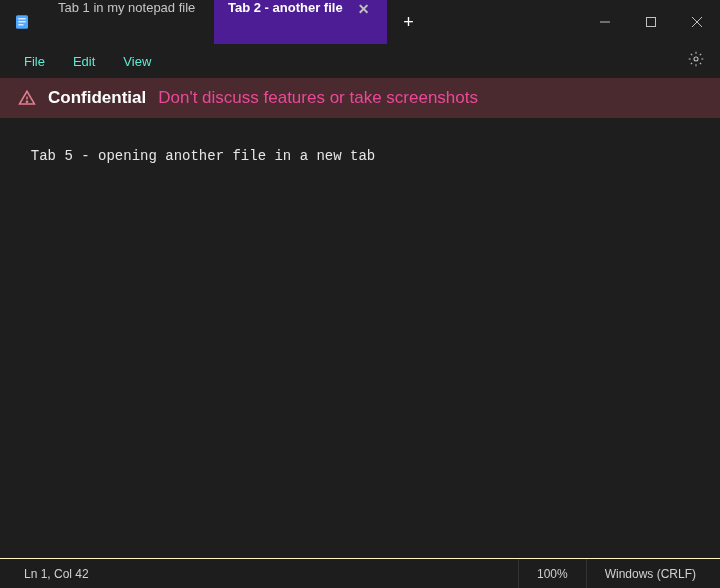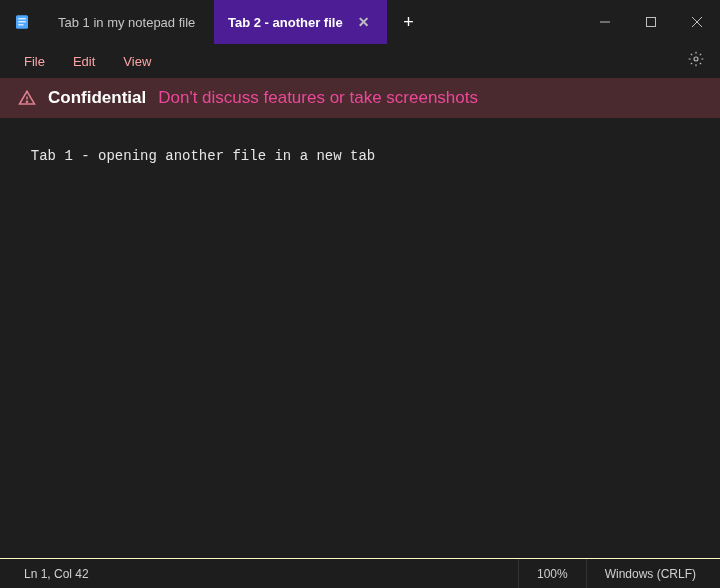--- a/index.html
+++ b/index.html
@@ -32,21 +32,20 @@
     .app-icon svg {
       width: 18px;
       height: 18px;
     }
     .tabs {
       display: flex;
       align-items: stretch;
     }
     .tab {
       display: flex;
-      align-items: center;
       padding: 0 14px;
       font-size: 13px;
       color: #c5c5c5;
       position: relative;
       cursor: pointer;
       gap: 12px;
       min-width: 170px;
     }
     .tab.inactive {
       background: #1e1e1e;
@@ -100,21 +99,21 @@
       height: 34px;
       background: #1e1e1e;
       display: flex;
       align-items: center;
       padding: 0 10px;
       gap: 0;
     }
     .menu-item {
       padding: 6px 14px;
       font-size: 13px;
-      color: #fca5a5;
+      color: #5eead4;
       cursor: pointer;
     }
     .menu-spacer {
       flex: 1;
     }
     .settings-btn {
       padding: 6px;
       cursor: pointer;
       color: #c0c0c0;
     }
@@ -246,21 +245,21 @@
       <path d="M12 3 2 20h20L12 3z"></path>
       <line x1="12" y1="10" x2="12" y2="14"></line>
       <circle cx="12" cy="17" r="0.8" fill="currentColor"></circle>
     </svg>
   </span>
   <span class="alert-title">Confidential</span>
   <span class="alert-msg">Don't discuss features or take screenshots</span>
 </div>
 
 <div class="editor">
-  <span>Tab 1 - opening another file in a new tab</span>
+  <span>Tab 5 - opening another file in a new tab</span>
 </div>
 
 <div class="statusbar">
   <div class="status-seg first">Ln 1, Col 42</div>
   <div class="status-spacer"></div>
   <div class="status-seg">100%</div>
   <div class="status-seg">Windows (CRLF)</div>
 </div>
 
 </body></html>

